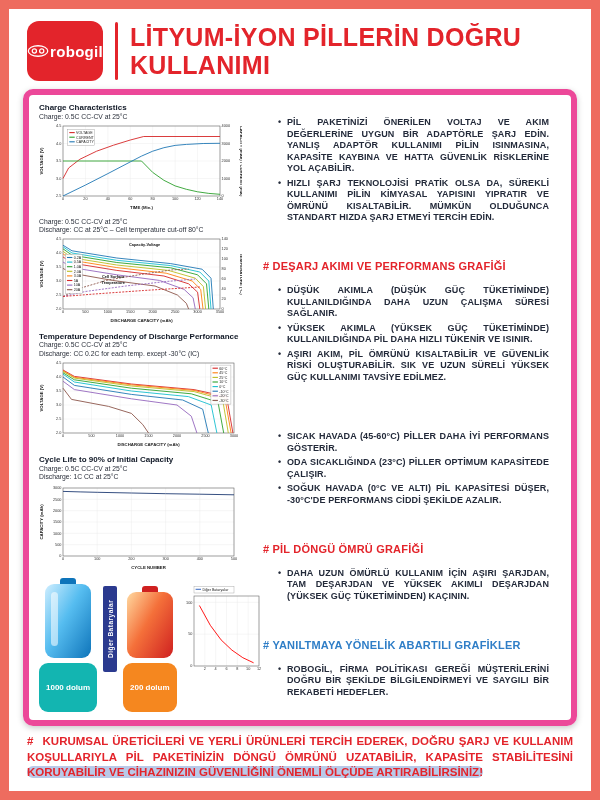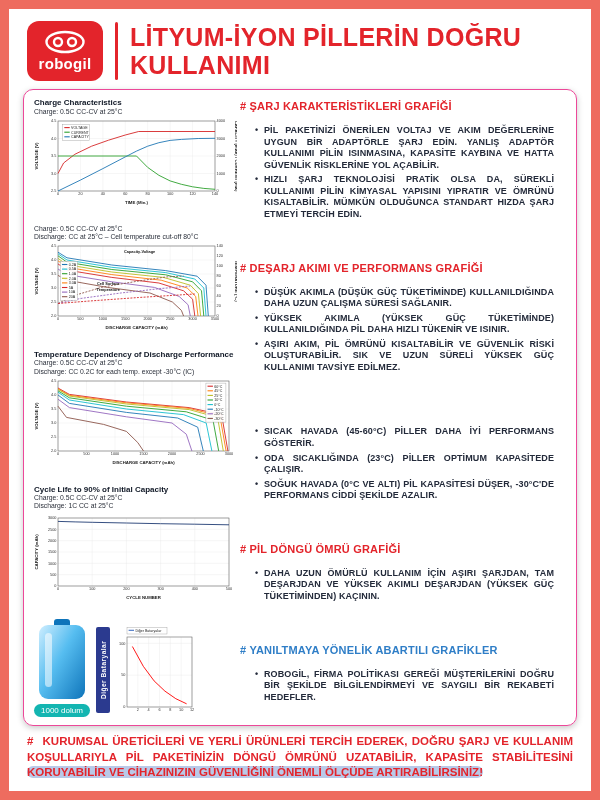--- a/index.html
+++ b/index.html
@@ -2,27 +2,27 @@
 <html style="--frame: #ee6c5f; --red: #e3242b; --blue: #2f7ec7; --ink: #232a3a; --teal: #13b5b1; --orange: #f5871f; --ribbon: #2b3a8f; --sel: #b9c9e8;"><head>
 <meta charset="utf-8">
 <style>
   *{box-sizing:border-box;}
   html,body{margin:0;padding:0;}
   body{width:600px;height:800px;background:#ffffff;font-family:"Liberation Sans",sans-serif;}
   .page{width:600px;height:800px;border:9px solid var(--frame,#ee6c5f);padding:8px 12px 10px;display:flex;flex-direction:column;overflow:hidden;background:#fff;}
 
   
   .header{display:flex;align-items:center;gap:12px;padding:4px 6px 8px;flex:0 0 auto;}
-  .logo{width:76px;height:60px;background:var(--red,#e3242b);border-radius:12px;display:flex;flex-direction:column;align-items:center;justify-content:center;gap:1px;flex:0 0 auto;}
+  .logo{width:76px;height:60px;background:var(--red,#e3242b);border-radius:12px;display:flex;flex-direction:row;align-items:center;justify-content:center;gap:1px;flex:0 0 auto;}
   .logo-text{color:#fff;font-weight:bold;font-size:15px;letter-spacing:.3px;}
   .vline{width:3px;height:58px;background:var(--red,#e3242b);border-radius:2px;}
   .title{color:var(--red,#e3242b);font-size:25px;font-weight:800;line-height:1.12;letter-spacing:.3px;margin:0;}
 
   
-  .card{flex:1;border:1px solid #ec4899;border-radius:10px;box-shadow:0 2px 6px rgba(0,0,0,.22);display:flex;gap:0;padding:8px 10px;min-height:0;margin:0 2px;}
+  .card{flex:1;border:6px solid #ec4899;border-radius:10px;box-shadow:0 2px 6px rgba(0,0,0,.22);display:flex;gap:18px;padding:8px 10px;min-height:0;margin:0 2px;}
   .col-charts{width:206px;flex:0 0 auto;display:flex;flex-direction:column;justify-content:space-between;}
   .chart-block{display:block;}
   .chart-title{font-size:8px;font-weight:bold;color:#101826;line-height:1.2;white-space:nowrap;}
   .chart-sub{font-size:6.8px;color:#2a2f3a;line-height:1.2;white-space:nowrap;}
   svg.main{width:203px;height:88px;display:block;margin-top:1px;}
 
   
   .col-text{flex:1;display:flex;flex-direction:column;justify-content:space-between;padding:2px 0;min-width:0;}
   .sec h2{margin:0 0 3px;font-size:11px;letter-spacing:.2px;color:var(--red,#e3242b);line-height:1.2;}
   .sec.blue h2{color:var(--blue,#2f7ec7);}
@@ -33,21 +33,21 @@
   
   .battery-row{display:flex;align-items:flex-start;gap:6px;padding-top:6px;}
   .bat-wrap{display:flex;flex-direction:column;align-items:center;gap:5px;}
   .bat{width:46px;height:74px;border-radius:9px;position:relative;}
   .bat-cap{position:absolute;top:-6px;left:50%;transform:translateX(-50%);width:16px;height:6px;border-radius:3px 3px 0 0;}
   .bat-blue{background:linear-gradient(120deg,#cfeeff 0%,#56bdf0 45%,#0e74ba 100%);}
   .bat-blue .bat-cap{background:#0e74ba;}
   .bat-red{background:linear-gradient(120deg,#ffd9a0 0%,#f4703a 45%,#cf2020 100%);height:66px;margin-top:8px;}
   .bat-red .bat-cap{background:#cf2020;}
   .bat-shine{position:absolute;left:6px;top:8px;width:7px;height:54px;border-radius:4px;background:rgba(255,255,255,.55);}
-  .badge{border-radius:9px;padding:2px 7px;font-size:8px;font-weight:normal;color:#fff;white-space:nowrap;}
+  .badge{border-radius:9px;padding:20px 7px;font-size:8px;font-weight:bold;color:#fff;white-space:nowrap;}
   .badge-teal{background:var(--teal,#13b5b1);}
   .badge-orange{background:var(--orange,#f5871f);}
   .ribbon{width:14px;height:86px;background:var(--ribbon,#2b3a8f);color:#fff;font-size:6.5px;font-weight:bold;writing-mode:vertical-rl;transform:rotate(180deg);display:flex;align-items:center;justify-content:center;letter-spacing:.5px;border-radius:2px;margin-top:2px;}
   svg.mini-chart{width:80px;height:92px;flex:0 0 auto;}
 
   
   .footer{margin:8px 2px 0;padding:0 4px;color:var(--red,#e3242b);font-size:11.5px;font-weight:bold;text-align:justify;line-height:1.35;flex:0 0 auto;}
   .footer .hash{margin-right:5px;}
   .footer .hl{background:var(--sel,#b9c9e8);border-radius:6px;}
 </style>
@@ -306,20 +306,26 @@
       <section class="chart-block">
         <div class="battery-row">
           <div class="bat-wrap">
             <div class="bat bat-blue">
               <div class="bat-cap"></div>
               <div class="bat-shine"></div>
             </div>
             <div class="badge badge-teal">1000 dolum</div>
           </div>
           <div class="ribbon">Diğer Bataryalar</div>
+          <div class="bat-wrap">
+            <div class="bat bat-red">
+              <div class="bat-cap"></div>
+            </div>
+            <div class="badge badge-orange">200 dolum</div>
+          </div>
           <svg class="mini-chart" viewBox="0 0 80 92">
               <line x1="21.833333333333332" y1="12" x2="21.833333333333332" y2="82" stroke="#e8e8e8" stroke-width="0.4"></line>
               <text x="21.833333333333332" y="86.4" font-size="3.8" text-anchor="middle" fill="#333">2</text>
               <line x1="32.666666666666664" y1="12" x2="32.666666666666664" y2="82" stroke="#e8e8e8" stroke-width="0.4"></line>
               <text x="32.666666666666664" y="86.4" font-size="3.8" text-anchor="middle" fill="#333">4</text>
               <line x1="43.5" y1="12" x2="43.5" y2="82" stroke="#e8e8e8" stroke-width="0.4"></line>
               <text x="43.5" y="86.4" font-size="3.8" text-anchor="middle" fill="#333">6</text>
               <line x1="54.33333333333333" y1="12" x2="54.33333333333333" y2="82" stroke="#e8e8e8" stroke-width="0.4"></line>
               <text x="54.33333333333333" y="86.4" font-size="3.8" text-anchor="middle" fill="#333">8</text>
               <line x1="65.16666666666667" y1="12" x2="65.16666666666667" y2="82" stroke="#e8e8e8" stroke-width="0.4"></line>
@@ -339,21 +345,20 @@
               <text x="19.4" y="6.599999999999999" font-size="3.6" fill="#222">Diğer Bataryalar</text>
             </svg>
         </div>
       </section>
 
     </div>
 
     <div class="col-text">
 
       <section class="sec">
-        <h2># ŞARJ KARAKTERİSTİKLERİ GRAFİĞİ</h2>
         <ul>
           <li>PİL PAKETİNİZİ ÖNERİLEN VOLTAJ VE AKIM DEĞERLERİNE UYGUN BİR ADAPTÖRLE ŞARJ EDİN. YANLIŞ ADAPTÖR KULLANIMI PİLİN ISINMASINA, KAPASİTE KAYBINA VE HATTA GÜVENLİK RİSKLERİNE YOL AÇABİLİR.</li>
           <li>HIZLI ŞARJ TEKNOLOJİSİ PRATİK OLSA DA, SÜREKLİ KULLANIMI PİLİN KİMYASAL YAPISINI YIPRATIR VE ÖMRÜNÜ KISALTABİLİR. MÜMKÜN OLDUĞUNCA STANDART HIZDA ŞARJ ETMEYİ TERCİH EDİN.</li>
         </ul>
       </section>
 
       <section class="sec">
         <h2># DEŞARJ AKIMI VE PERFORMANS GRAFİĞİ</h2>
         <ul>
           <li>DÜŞÜK AKIMLA (DÜŞÜK GÜÇ TÜKETİMİNDE) KULLANILDIĞINDA DAHA UZUN ÇALIŞMA SÜRESİ SAĞLANIR.</li>

